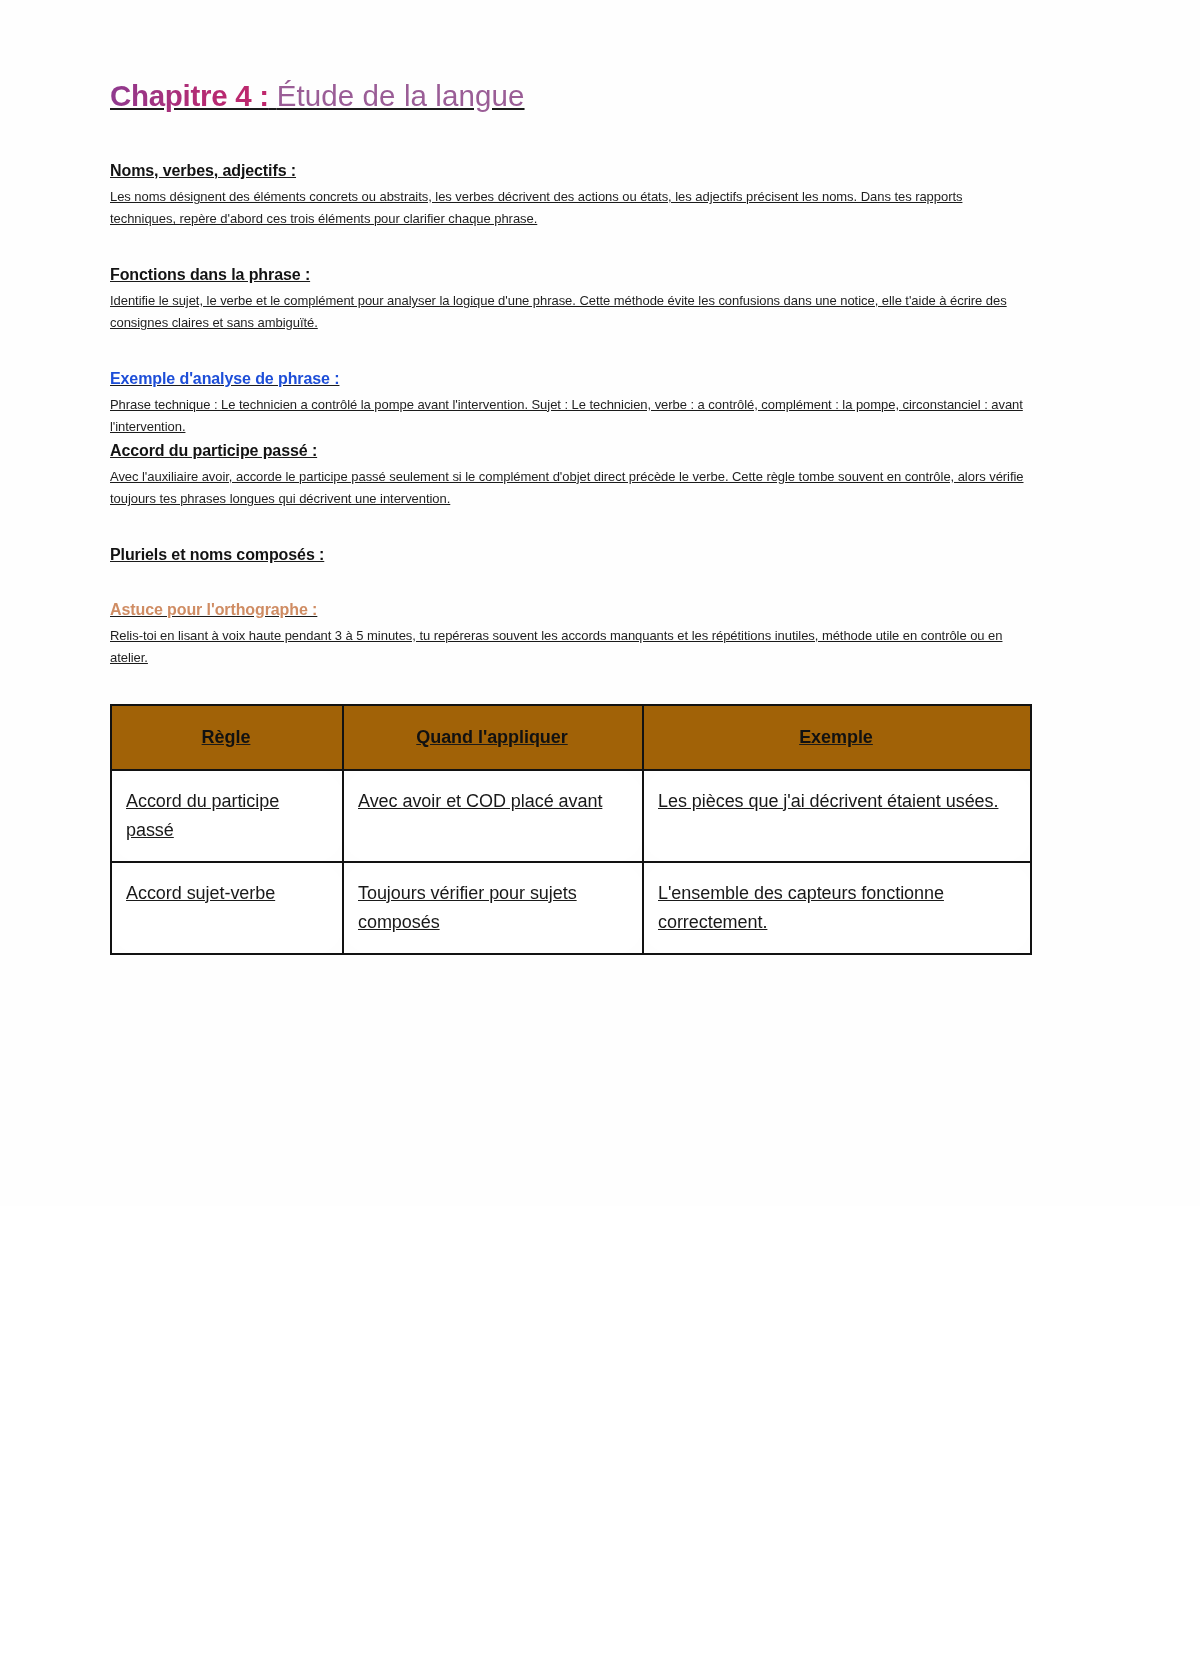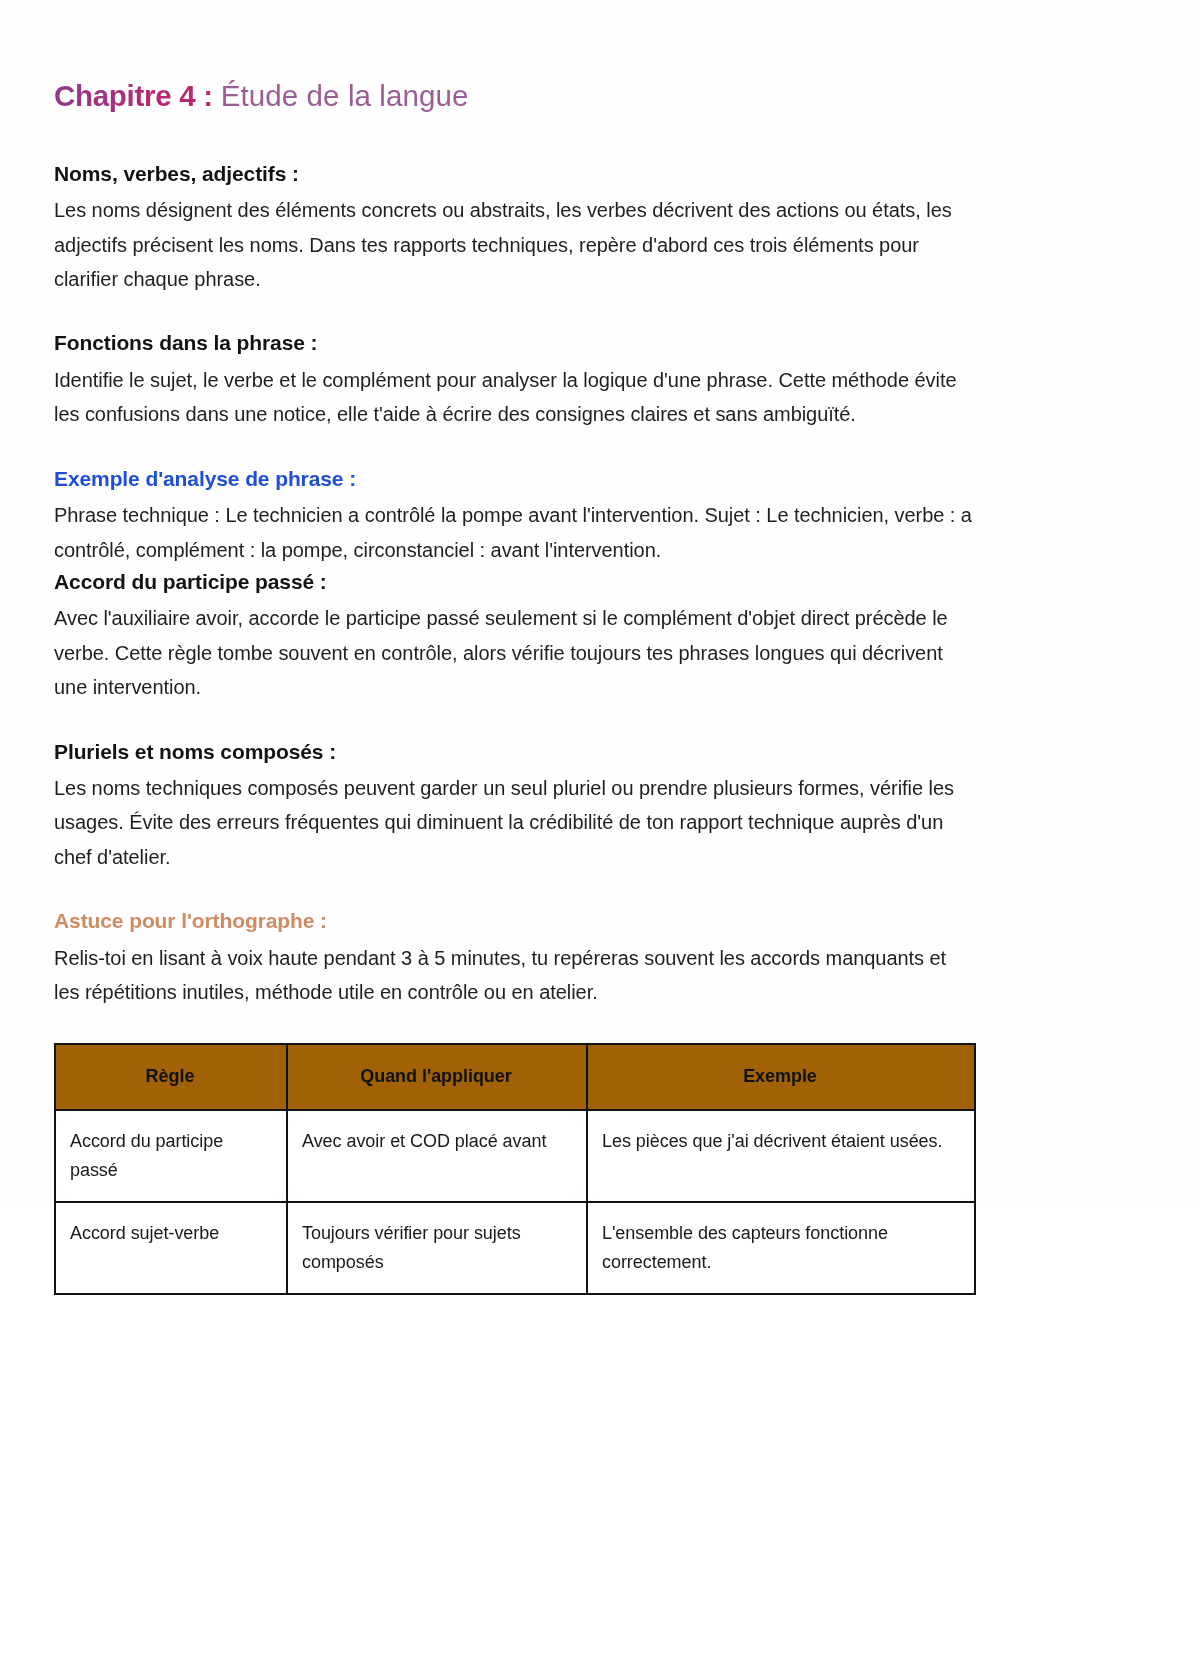--- a/index.html
+++ b/index.html
@@ -15,22 +15,23 @@
     color: #1b1b1b;
     -webkit-font-smoothing: antialiased;
     overflow: hidden;
   }
 
   .page {
     position: relative;
     width: 1200px;
     height: 1206px;
     box-sizing: border-box;
-    padding: 78px 110px 40px 54px;
+    padding: 78px 110px 40px 110px;
     background: #fefefe;
+    text-decoration: underline;
   }
 
   
   .chapter-title {
     font-size: 29.5px;
     line-height: 1.25;
     margin: 0 0 44px 0;
     letter-spacing: -0.2px;
     white-space: nowrap;
   }
@@ -67,32 +68,32 @@
     width: 34px;
   }
 
   
   .block {
     margin: 0 0 32px 0;
   }
   .block:last-child { margin-bottom: 0; }
 
   .block-title {
-    font-size: 21px;
+    font-size: 16px;
     font-weight: bold;
     line-height: 1.45;
     margin: 0 0 4px 0;
     color: #131313;
     letter-spacing: -0.1px;
   }
   .block-title.green { color: #1d4ed8; }
   .block-title.orange { color: #cf8c63; }
 
   .block-body {
-    font-size: 20px;
+    font-size: 13px;
     line-height: 1.72;
     margin: 0;
     color: #1f1f1f;
     letter-spacing: -0.05px;
     max-width: 920px;
   }
 
   .gap-after-section-1 { margin-bottom: 46px; }
   .gap-before-section-2 { margin-top: 0; }
 
@@ -162,21 +163,20 @@
 
   <section class="gap-before-section-2">
 
     <div class="block">
       <p class="block-title">Accord du participe passé :</p>
       <p class="block-body">Avec l'auxiliaire avoir, accorde le participe passé seulement si le complément d'objet direct précède le verbe. Cette règle tombe souvent en contrôle, alors vérifie toujours tes phrases longues qui décrivent une intervention.</p>
     </div>
 
     <div class="block">
       <p class="block-title">Pluriels et noms composés :</p>
-      <p class="block-body">Les noms techniques composés peuvent garder un seul pluriel ou prendre plusieurs formes, vérifie les usages. Évite des erreurs fréquentes qui diminuent la crédibilité de ton rapport technique auprès d'un chef d'atelier.</p>
     </div>
 
     <div class="block">
       <p class="block-title orange">Astuce pour l'orthographe :</p>
       <p class="block-body">Relis-toi en lisant à voix haute pendant 3 à 5 minutes, tu repéreras souvent les accords manquants et les répétitions inutiles, méthode utile en contrôle ou en atelier.</p>
     </div>
   </section>
 
   <table class="rules-table">
     <colgroup>

